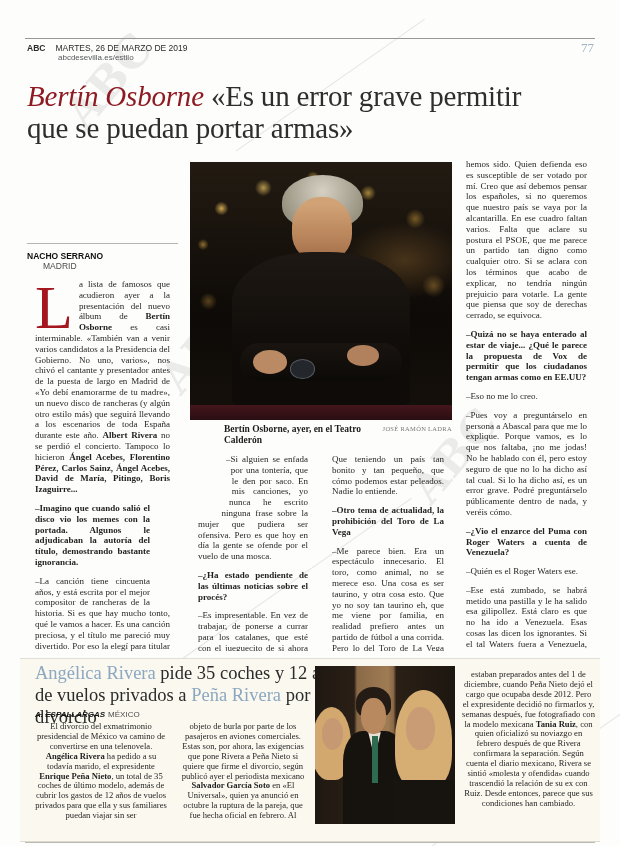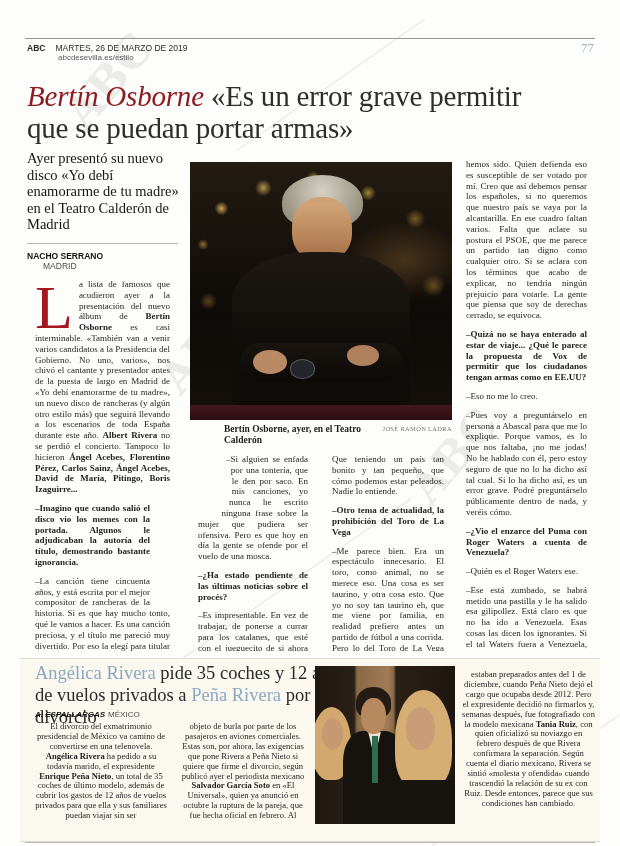--- a/index.html
+++ b/index.html
@@ -125,21 +125,20 @@
     <span class="brand">ABC</span><span>MARTES, 26 DE MARZO DE 2019</span>
     <span class="url">abcdesevilla.es/estilo</span>
   </div>
 
   <div class="pagenum">77</div>
 
   <h1 class="headline">
     <span class="hl-name">Bertín Osborne</span><span class="hl-rest"> «Es un error grave permitir que se puedan portar armas»</span>
   </h1>
 
-  <div class="standfirst">Ayer presentó su nuevo disco «Yo debí enamorarme de tu madre» en el Teatro Calderón de Madrid</div>
   <div class="divider"></div>
   <div class="byline">
     <span class="author">NACHO SERRANO</span>
     <span class="place">MADRID</span>
   </div>
 
   <figure class="photo1">
     <div class="p1-hair"></div>
     <div class="p1-face"></div>
     <div class="p1-shirt"></div>

